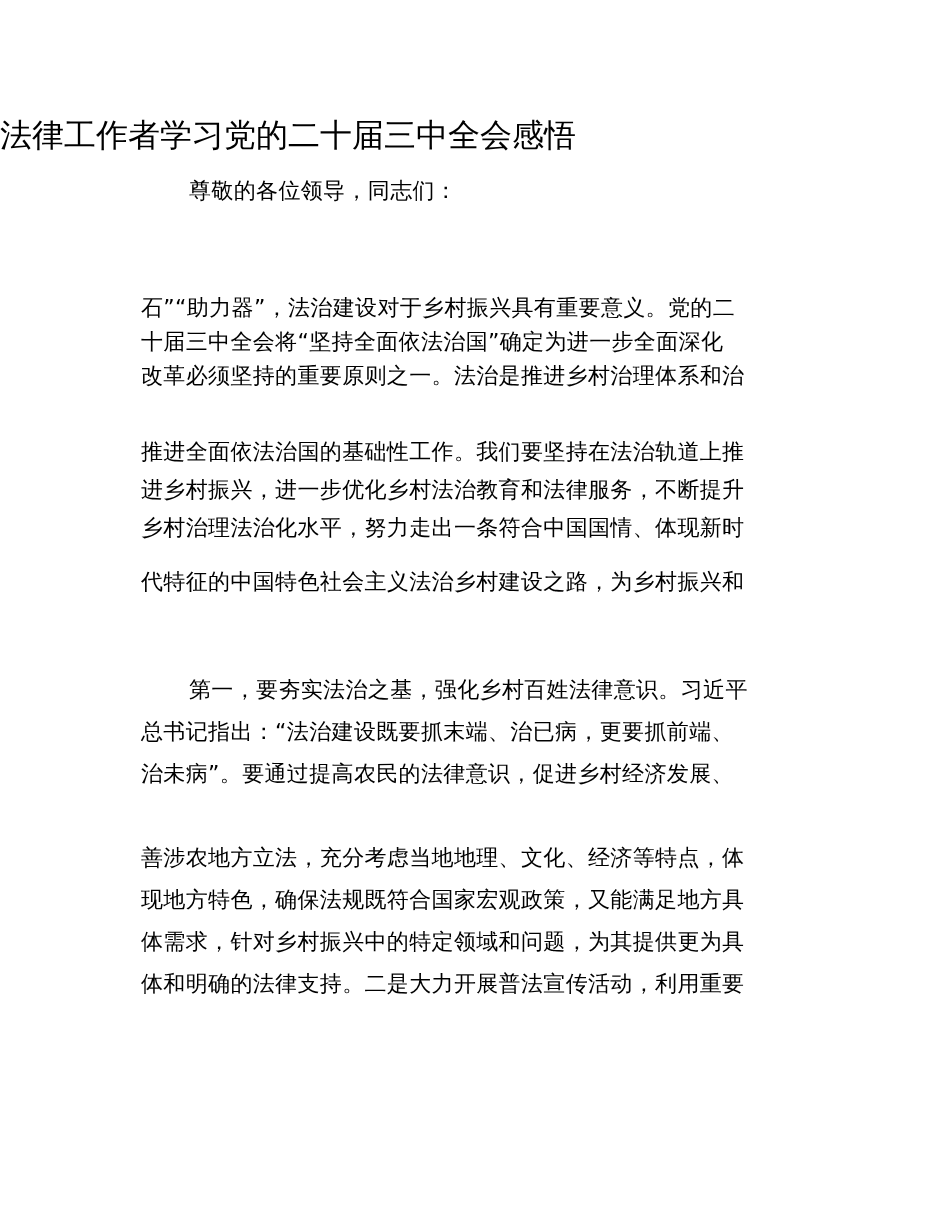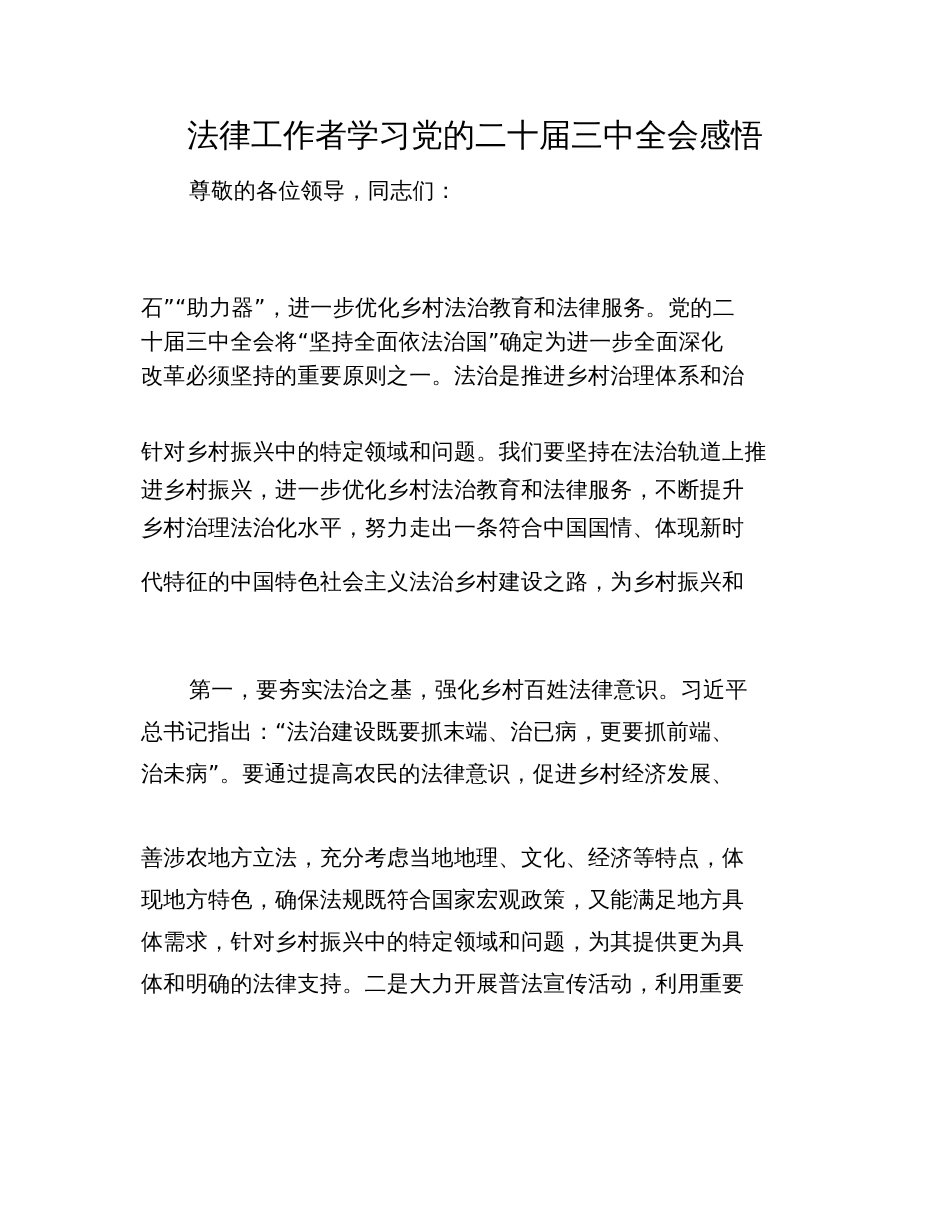--- a/index.html
+++ b/index.html
@@ -1,35 +1,35 @@
 <!DOCTYPE html>
 <html><head>
   <meta charset="utf-8">
   <style>
     html, body { margin: 0; padding: 0; background: #ffffff; }
     body { width: 950px; height: 1230px; position: relative; overflow: hidden;
            font-family: "DejaVu Sans", "Liberation Sans", sans-serif; color: #000; }
     .page { position: absolute; left: 0; top: 0; width: 950px; height: 1230px; }
-    .title { position: absolute; top: 113px; left: 0; width: 950px; text-align: center;
+    .title { position: absolute; top: 113px; left: 0; width: 950px; text-align: left;
              font-size: 32px; line-height: 44px; letter-spacing: 0px; white-space: nowrap; }
     .line { position: absolute; left: 141px; font-size: 22px; line-height: 34px;
             white-space: nowrap; letter-spacing: 0.35px; }
     .indent { left: 189px; }
   </style>
 </head>
 <body>
 
 <div class="page">
   <div class="title">法律工作者学习党的二十届三中全会感悟</div>
   <div class="line indent" style="top:174px">尊敬的各位领导，同志们：</div>
 
-  <div class="line" style="top:291px">石”“助力器”，进一步优化乡村法治教育和法律服务。党的二</div>
+  <div class="line" style="top:291px">石”“助力器”，法治建设对于乡村振兴具有重要意义。党的二</div>
   <div class="line" style="top:325px">十届三中全会将“坚持全面依法治国”确定为进一步全面深化</div>
   <div class="line" style="top:359px">改革必须坚持的重要原则之一。法治是推进乡村治理体系和治</div>
-  <div class="line" style="top:435px">针对乡村振兴中的特定领域和问题。我们要坚持在法治轨道上推</div>
+  <div class="line" style="top:435px">推进全面依法治国的基础性工作。我们要坚持在法治轨道上推</div>
   <div class="line" style="top:473px">进乡村振兴，进一步优化乡村法治教育和法律服务，不断提升</div>
   <div class="line" style="top:511px">乡村治理法治化水平，努力走出一条符合中国国情、体现新时</div>
   <div class="line" style="top:565px">代特征的中国特色社会主义法治乡村建设之路，为乡村振兴和</div>
 
   <div class="line indent" style="top:673px">第一，要夯实法治之基，强化乡村百姓法律意识。习近平</div>
   <div class="line" style="top:715px">总书记指出：“法治建设既要抓末端、治已病，更要抓前端、</div>
   <div class="line" style="top:757px">治未病”。要通过提高农民的法律意识，促进乡村经济发展、</div>
   <div class="line" style="top:841px">善涉农地方立法，充分考虑当地地理、文化、经济等特点，体</div>
   <div class="line" style="top:883px">现地方特色，确保法规既符合国家宏观政策，又能满足地方具</div>
   <div class="line" style="top:925px">体需求，针对乡村振兴中的特定领域和问题，为其提供更为具</div>

